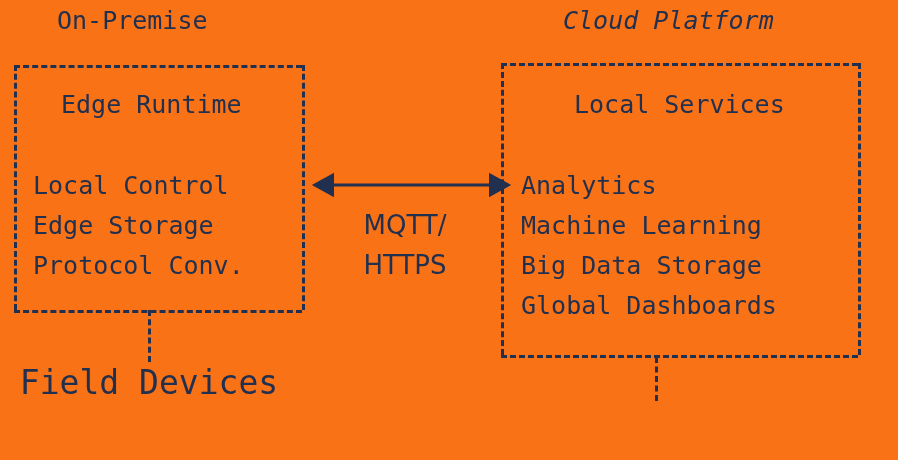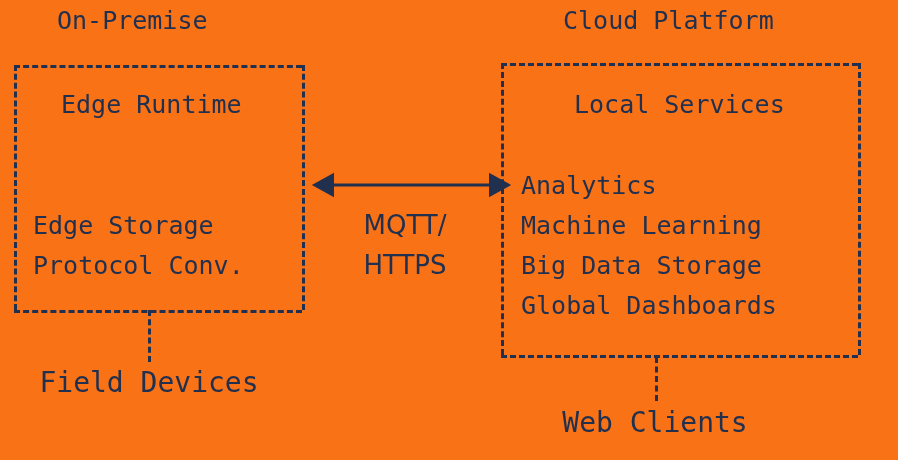--- a/index.html
+++ b/index.html
@@ -62,21 +62,21 @@
     font-size: 26px;
     line-height: 26px;
     text-align: center;
   }
   .connector {
     position: absolute;
     width: 0;
     border-left: 3px dashed #22304f;
   }
   .endlabel {
-    font-size: 28px;
+    font-size: 33px;
     line-height: 25px;
     text-align: center;
   }
   svg.arrow-layer {
     position: absolute;
     left: 0;
     top: 0;
     width: 898px;
     height: 460px;
     pointer-events: none;
@@ -91,44 +91,44 @@
 
   <div class="box" style="left:14px; top:65px; width:288px; height:245px;">
     <div class="edge-h" style="left:0px; top:0px; width:288px;"></div>
     <div class="edge-h" style="left:0px; top:245px; width:288px;"></div>
     <div class="edge-v" style="left:0px; top:0px; height:245px;"></div>
     <div class="edge-v" style="left:288px; top:0px; height:245px;"></div>
   </div>
 
   <div class="lbl mono boxtitle" style="left:33px; top:92px;">Edge Runtime</div>
 
+  <div class="lbl mono item" style="left:33px; top:173px;">Local Control</div>
   <div class="lbl mono item" style="left:33px; top:213px;">Edge Storage</div>
   <div class="lbl mono item" style="left:33px; top:253px;">Protocol Conv.</div>
 
   <div class="connector" style="left:148px; top:310px; height:52px;"></div>
   <div class="lbl mono endlabel" style="left:0px; top:370px; width:298px;">Field Devices</div>
 
-  <div class="lbl mono title" style="left:563px; top:8px;">Cloud Platform</div>
+  <div class="lbl mono title" style="left:563px; top:8px;font-style:italic;">Cloud Platform</div>
 
   <div class="box" style="left:501px; top:63px; width:357px; height:292px;">
     <div class="edge-h" style="left:0px; top:0px; width:357px;"></div>
     <div class="edge-h" style="left:0px; top:292px; width:357px;"></div>
     <div class="edge-v" style="left:0px; top:0px; height:292px;"></div>
     <div class="edge-v" style="left:357px; top:0px; height:292px;"></div>
   </div>
 
   <div class="lbl mono boxtitle" style="left:546px; top:92px;">Local Services</div>
 
   <div class="lbl mono item" style="left:521px; top:173px;">Analytics</div>
   <div class="lbl mono item" style="left:521px; top:213px;">Machine Learning</div>
   <div class="lbl mono item" style="left:521px; top:253px;">Big Data Storage</div>
   <div class="lbl mono item" style="left:521px; top:293px;">Global Dashboards</div>
 
   <div class="connector" style="left:655px; top:357px; height:44px;"></div>
-  <div class="lbl mono endlabel" style="left:506px; top:410px; width:298px;">Web Clients</div>
 
   <svg class="arrow-layer" viewBox="0 0 898 460">
     <defs>
       <marker id="arrowStart" markerWidth="9" markerHeight="9" refX="8" refY="4.5" orient="auto" markerUnits="strokeWidth">
         <path d="M8,0.4 L0.6,4.5 L8,8.6 Z" fill="#22304f"></path>
       </marker>
       <marker id="arrowEnd" markerWidth="9" markerHeight="9" refX="1" refY="4.5" orient="auto" markerUnits="strokeWidth">
         <path d="M1,0.4 L8.4,4.5 L1,8.6 Z" fill="#22304f"></path>
       </marker>
     </defs>

